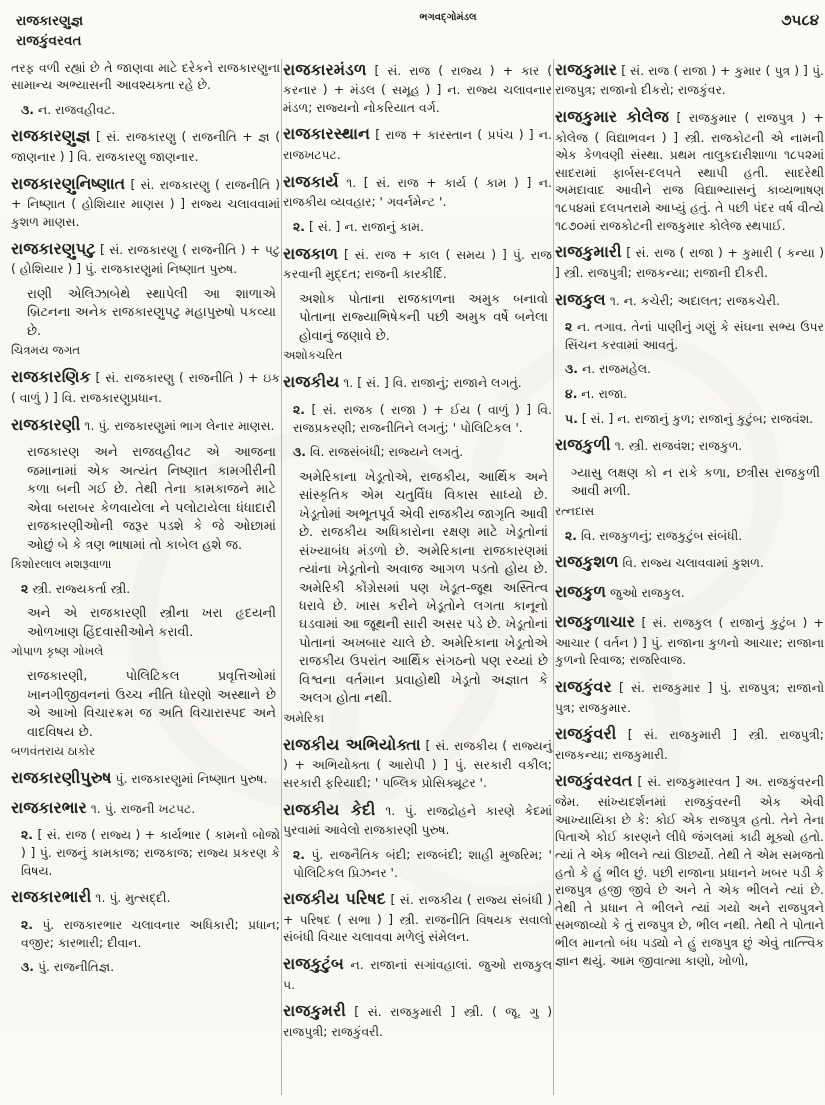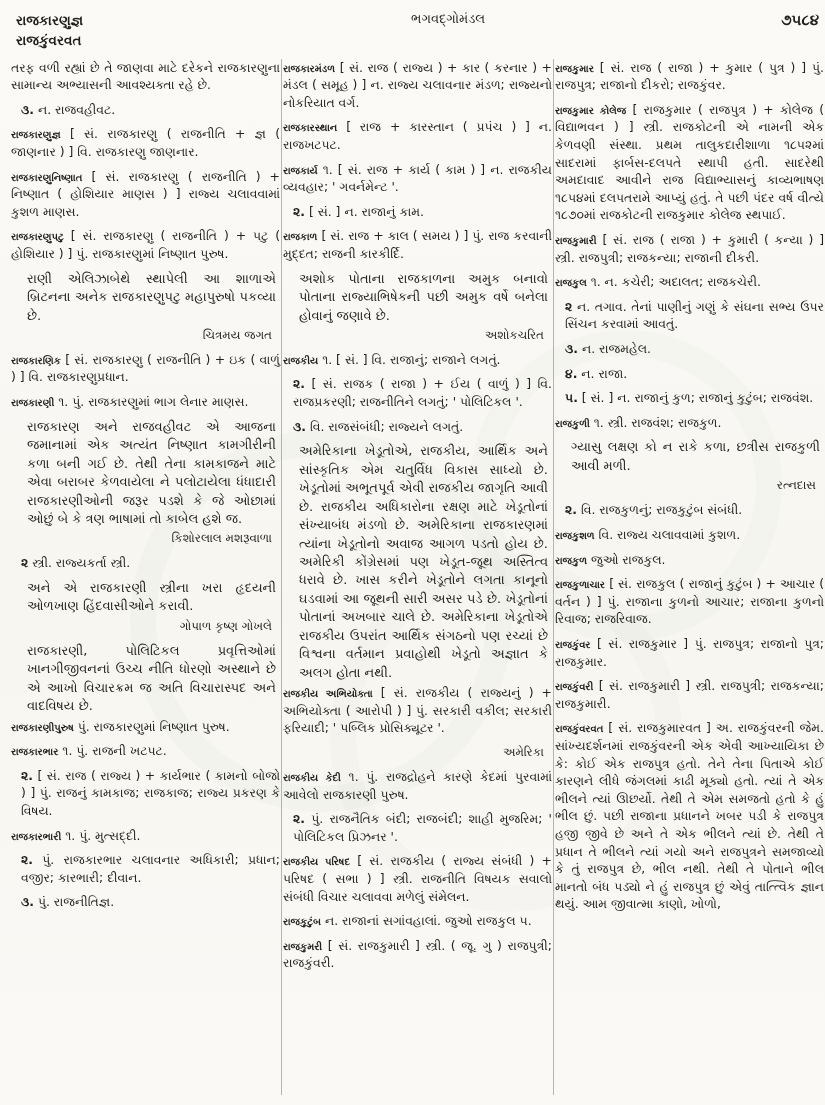--- a/index.html
+++ b/index.html
@@ -21,40 +21,40 @@
   .wm-c1{width:330px;height:330px;left:130px;top:430px;}
   .wm-c2{width:300px;height:300px;left:330px;top:560px;opacity:0.035;}
   .wm-c3{width:260px;height:260px;left:470px;top:330px;opacity:0.03;}
 
   .header{
     position:relative;z-index:2;
     display:flex;align-items:flex-start;justify-content:space-between;
     padding:2px 6px 4px 6px;
   }
   .head-left{font-size:13.5px;font-weight:bold;line-height:1.5;}
-  .head-center{font-size:13px;font-weight:normal;padding-top:1px;margin-left:32px;}
+  .head-center{font-size:10px;font-weight:bold;padding-top:1px;margin-left:32px;}
   .head-right{font-size:15px;font-weight:bold;padding-top:1px;}
 
   .columns{
     position:relative;z-index:1;
     display:grid;
     grid-template-columns:1fr 1px 1fr 1px 1fr;
     margin-top:4px;
     height:1036px;
   }
   .rule{background:#b8b4aa;width:1px;height:100%;}
   .col{overflow:hidden;padding:0 1px;}
 
   .blk{margin:0 0 7px 0;font-size:12.4px;line-height:1.42;text-align:justify;}
   .t-para{ }
-  .t-entry .head{font-weight:bold;font-size:10px;}
+  .t-entry .head{font-weight:bold;font-size:16px;}
   .t-sense{padding-left:10px;}
   .t-sense .num{font-weight:bold;}
   .t-quote{padding-left:16px;padding-right:4px;font-size:13px;margin-bottom:2px;}
-  .t-attr{text-align:right;padding-right:8px;font-size:11.9px;margin-top:0;margin-bottom:7px;}
+  .t-attr{text-align:left;padding-right:8px;font-size:11.9px;margin-top:0;margin-bottom:7px;}
 </style>
 </head>
 <body>
 
 <div class="page">
 
   <div class="watermark">
     <div class="wm-circle wm-c1"></div>
     <div class="wm-circle wm-c2"></div>
     <div class="wm-circle wm-c3"></div>
@@ -79,42 +79,43 @@
         <p class="blk t-quote">રાણી એલિઝાબેથે સ્થાપેલી આ શાળાએ બ્રિટનના અનેક રાજકારણુપટુ મહાપુરુષો પકવ્યા છે.</p>
         <p class="blk t-attr">ચિત્રમય જગત</p>
         <p class="blk t-entry"><span class="head">રાજકારણિક</span> <span>[ સં. રાજકારણુ ( રાજનીતિ ) + ઇક ( વાળું ) ] વિ. રાજકારણુપ્રધાન.</span></p>
         <p class="blk t-entry"><span class="head">રાજકારણી</span> <span>૧. પું. રાજકારણુમાં ભાગ લેનાર માણસ.</span></p>
         <p class="blk t-quote">રાજકારણ અને રાજવહીવટ એ આજના જમાનામાં એક અત્યંત નિષ્ણાત કામગીરીની કળા બની ગઈ છે. તેથી તેના કામકાજને માટે એવા બરાબર કેળવાયેલા ને પલોટાયેલા ધંધાદારી રાજકારણીઓની જરૂર પડશે કે જે ઓછામાં ઓછું બે કે ત્રણ ભાષામાં તો કાબેલ હશે જ.</p>
         <p class="blk t-attr">કિશોરલાલ મશરૂવાળા</p>
         <p class="blk t-sense"><span class="num">૨</span> <span>સ્ત્રી. રાજ્યકર્તા સ્ત્રી.</span></p>
         <p class="blk t-quote">અને એ રાજકારણી સ્ત્રીના ખરા હૃદયની ઓળખાણ હિંદવાસીઓને કરાવી.</p>
         <p class="blk t-attr">ગોપાળ કૃષ્ણ ગોખલે</p>
         <p class="blk t-quote">રાજકારણી, પોલિટિકલ પ્રવૃત્તિઓમાં ખાનગીજીવનનાં ઉચ્ચ નીતિ ધોરણો અસ્થાને છે એ આખો વિચારક્રમ જ અતિ વિચારાસ્પદ અને વાદવિષય છે.</p>
+        <p class="blk t-attr">બળવંતરાય ઠાકોર</p>
         <p class="blk t-entry"><span class="head">રાજકારણીપુરુષ</span> <span>પું. રાજકારણુમાં નિષ્ણાત પુરુષ.</span></p>
         <p class="blk t-entry"><span class="head">રાજકારભાર</span> <span>૧. પું. રાજની ખટપટ.</span></p>
         <p class="blk t-sense"><span class="num">૨.</span> <span>[ સં. રાજ ( રાજ્ય ) + કાર્યભાર ( કામનો બોજો ) ] પું. રાજનું કામકાજ; રાજકાજ; રાજ્ય પ્રકરણ કે વિષય.</span></p>
         <p class="blk t-entry"><span class="head">રાજકારભારી</span> <span>૧. પું. મુત્સદ્દી.</span></p>
         <p class="blk t-sense"><span class="num">૨.</span> <span>પું. રાજકારભાર ચલાવનાર અધિકારી; પ્રધાન; વજીર; કારભારી; દીવાન.</span></p>
         <p class="blk t-sense"><span class="num">૩.</span> <span>પું. રાજનીતિજ્ઞ.</span></p>
       </section>
     <div class="rule"></div>
     <section class="col" id="col-1">
         <p class="blk t-entry"><span class="head">રાજકારમંડળ</span> <span>[ સં. રાજ ( રાજ્ય ) + કાર ( કરનાર ) + મંડલ ( સમૂહ ) ] ન. રાજ્ય ચલાવનાર મંડળ; રાજ્યનો નોકરિયાત વર્ગ.</span></p>
         <p class="blk t-entry"><span class="head">રાજકારસ્થાન</span> <span>[ રાજ + કારસ્તાન ( પ્રપંચ ) ] ન. રાજખટપટ.</span></p>
         <p class="blk t-entry"><span class="head">રાજકાર્ય</span> <span>૧. [ સં. રાજ + કાર્ય ( કામ ) ] ન. રાજકીય વ્યવહાર; ' ગવર્નમેન્ટ '.</span></p>
         <p class="blk t-sense"><span class="num">૨.</span> <span>[ સં. ] ન. રાજાનું કામ.</span></p>
         <p class="blk t-entry"><span class="head">રાજકાળ</span> <span>[ સં. રાજ + કાલ ( સમય ) ] પું. રાજ કરવાની મુદ્દત; રાજની કારકીર્દિ.</span></p>
         <p class="blk t-quote">અશોક પોતાના રાજકાળના અમુક બનાવો પોતાના રાજ્યાભિષેકની પછી અમુક વર્ષે બનેલા હોવાનું જણાવે છે.</p>
         <p class="blk t-attr">અશોકચરિત</p>
         <p class="blk t-entry"><span class="head">રાજકીય</span> <span>૧. [ સં. ] વિ. રાજાનું; રાજાને લગતું.</span></p>
         <p class="blk t-sense"><span class="num">૨.</span> <span>[ સં. રાજક ( રાજા ) + ઈય ( વાળું ) ] વિ. રાજપ્રકરણી; રાજનીતિને લગતું; ' પોલિટિકલ '.</span></p>
         <p class="blk t-sense"><span class="num">૩.</span> <span>વિ. રાજસંબંધી; રાજ્યને લગતું.</span></p>
         <p class="blk t-quote">અમેરિકાના ખેડૂતોએ, રાજકીય, આર્થિક અને સાંસ્કૃતિક એમ ચતુર્વિધ વિકાસ સાધ્યો છે. ખેડૂતોમાં અભૂતપૂર્વ એવી રાજકીય જાગૃતિ આવી છે. રાજકીય અધિકારોના રક્ષણ માટે ખેડૂતોનાં સંખ્યાબંધ મંડળો છે. અમેરિકાના રાજકારણમાં ત્યાંના ખેડૂતોનો અવાજ આગળ પડતો હોય છે. અમેરિકી કોંગ્રેસમાં પણ ખેડૂત-જૂથ અસ્તિત્વ ધરાવે છે. ખાસ કરીને ખેડૂતોને લગતા કાનૂનો ઘડવામાં આ જૂથની સારી અસર પડે છે. ખેડૂતોનાં પોતાનાં અખબાર ચાલે છે. અમેરિકાના ખેડૂતોએ રાજકીય ઉપરાંત આર્થિક સંગઠનો પણ રચ્યાં છે વિશ્વના વર્તમાન પ્રવાહોથી ખેડૂતો અજ્ઞાત કે અલગ હોતા નથી.</p>
+        <p class="blk t-attr">અમેરિકા</p>
         <p class="blk t-entry"><span class="head">રાજકીય અભિયોક્તા</span> <span>[ સં. રાજકીય ( રાજ્યનું ) + અભિયોક્તા ( આરોપી ) ] પું. સરકારી વકીલ; સરકારી ફરિયાદી; ' પબ્લિક પ્રોસિક્યૂટર '.</span></p>
-        <p class="blk t-attr">અમેરિકા</p>
         <p class="blk t-entry"><span class="head">રાજકીય કેદી</span> <span>૧. પું. રાજદ્રોહને કારણે કેદમાં પુરવામાં આવેલો રાજકારણી પુરુષ.</span></p>
         <p class="blk t-sense"><span class="num">૨.</span> <span>પું. રાજનૈતિક બંદી; રાજબંદી; શાહી મુજરિમ; ' પોલિટિકલ પ્રિઝનર '.</span></p>
         <p class="blk t-entry"><span class="head">રાજકીય પરિષદ</span> <span>[ સં. રાજકીય ( રાજ્ય સંબંધી ) + પરિષદ ( સભા ) ] સ્ત્રી. રાજનીતિ વિષયક સવાલો સંબંધી વિચાર ચલાવવા મળેલું સંમેલન.</span></p>
         <p class="blk t-entry"><span class="head">રાજકુટુંબ</span> <span>ન. રાજાનાં સગાંવહાલાં. જુઓ રાજકુલ ૫.</span></p>
         <p class="blk t-entry"><span class="head">રાજકુમરી</span> <span>[ સં. રાજકુમારી ] સ્ત્રી. ( જૂ. ગુ ) રાજપુત્રી; રાજકુંવરી.</span></p>
       </section>
     <div class="rule"></div>
     <section class="col" id="col-2">
         <p class="blk t-entry"><span class="head">રાજકુમાર</span> <span>[ સં. રાજ ( રાજા ) + કુમાર ( પુત્ર ) ] પું. રાજપુત્ર; રાજાનો દીકરો; રાજકુંવર.</span></p>
         <p class="blk t-entry"><span class="head">રાજકુમાર કોલેજ</span> <span>[ રાજકુમાર ( રાજપુત્ર ) + કોલેજ ( વિદ્યાભવન ) ] સ્ત્રી. રાજકોટની એ નામની એક કેળવણી સંસ્થા. પ્રથમ તાલુકદારીશાળા ૧૮૫૨માં સાદરામાં ફાર્બસ-દલપતે સ્થાપી હતી. સાદરેથી અમદાવાદ આવીને રાજ વિદ્યાભ્યાસનું કાવ્યભાષણ ૧૮૫૪માં દલપતરામે આપ્યું હતું. તે પછી પંદર વર્ષ વીત્યે ૧૮૭૦માં રાજકોટની રાજકુમાર કોલેજ સ્થપાઈ.</span></p>

